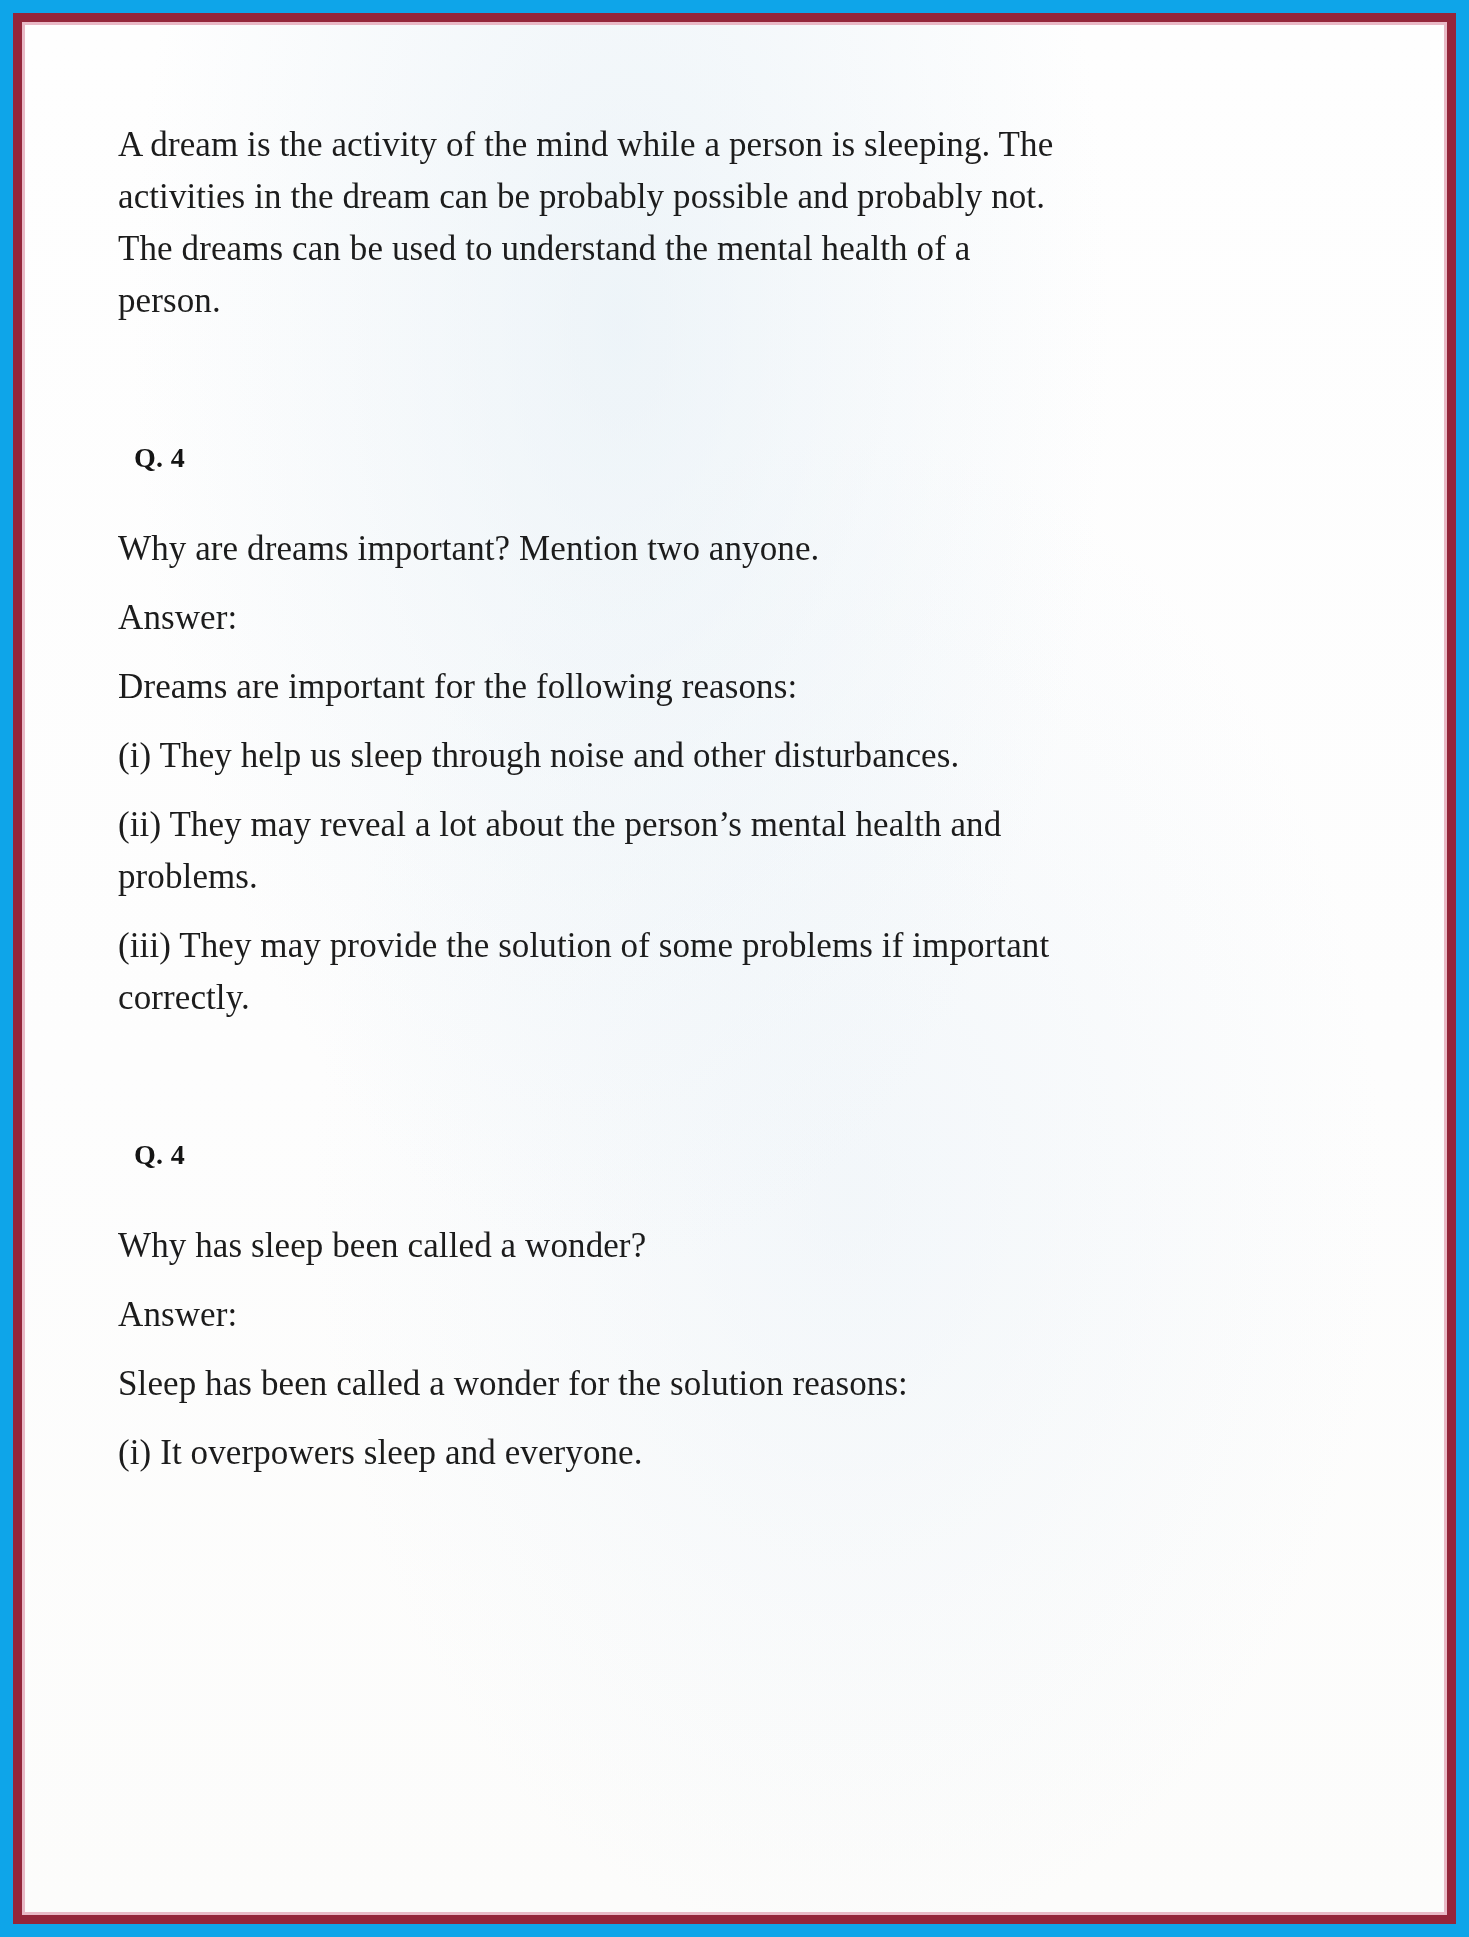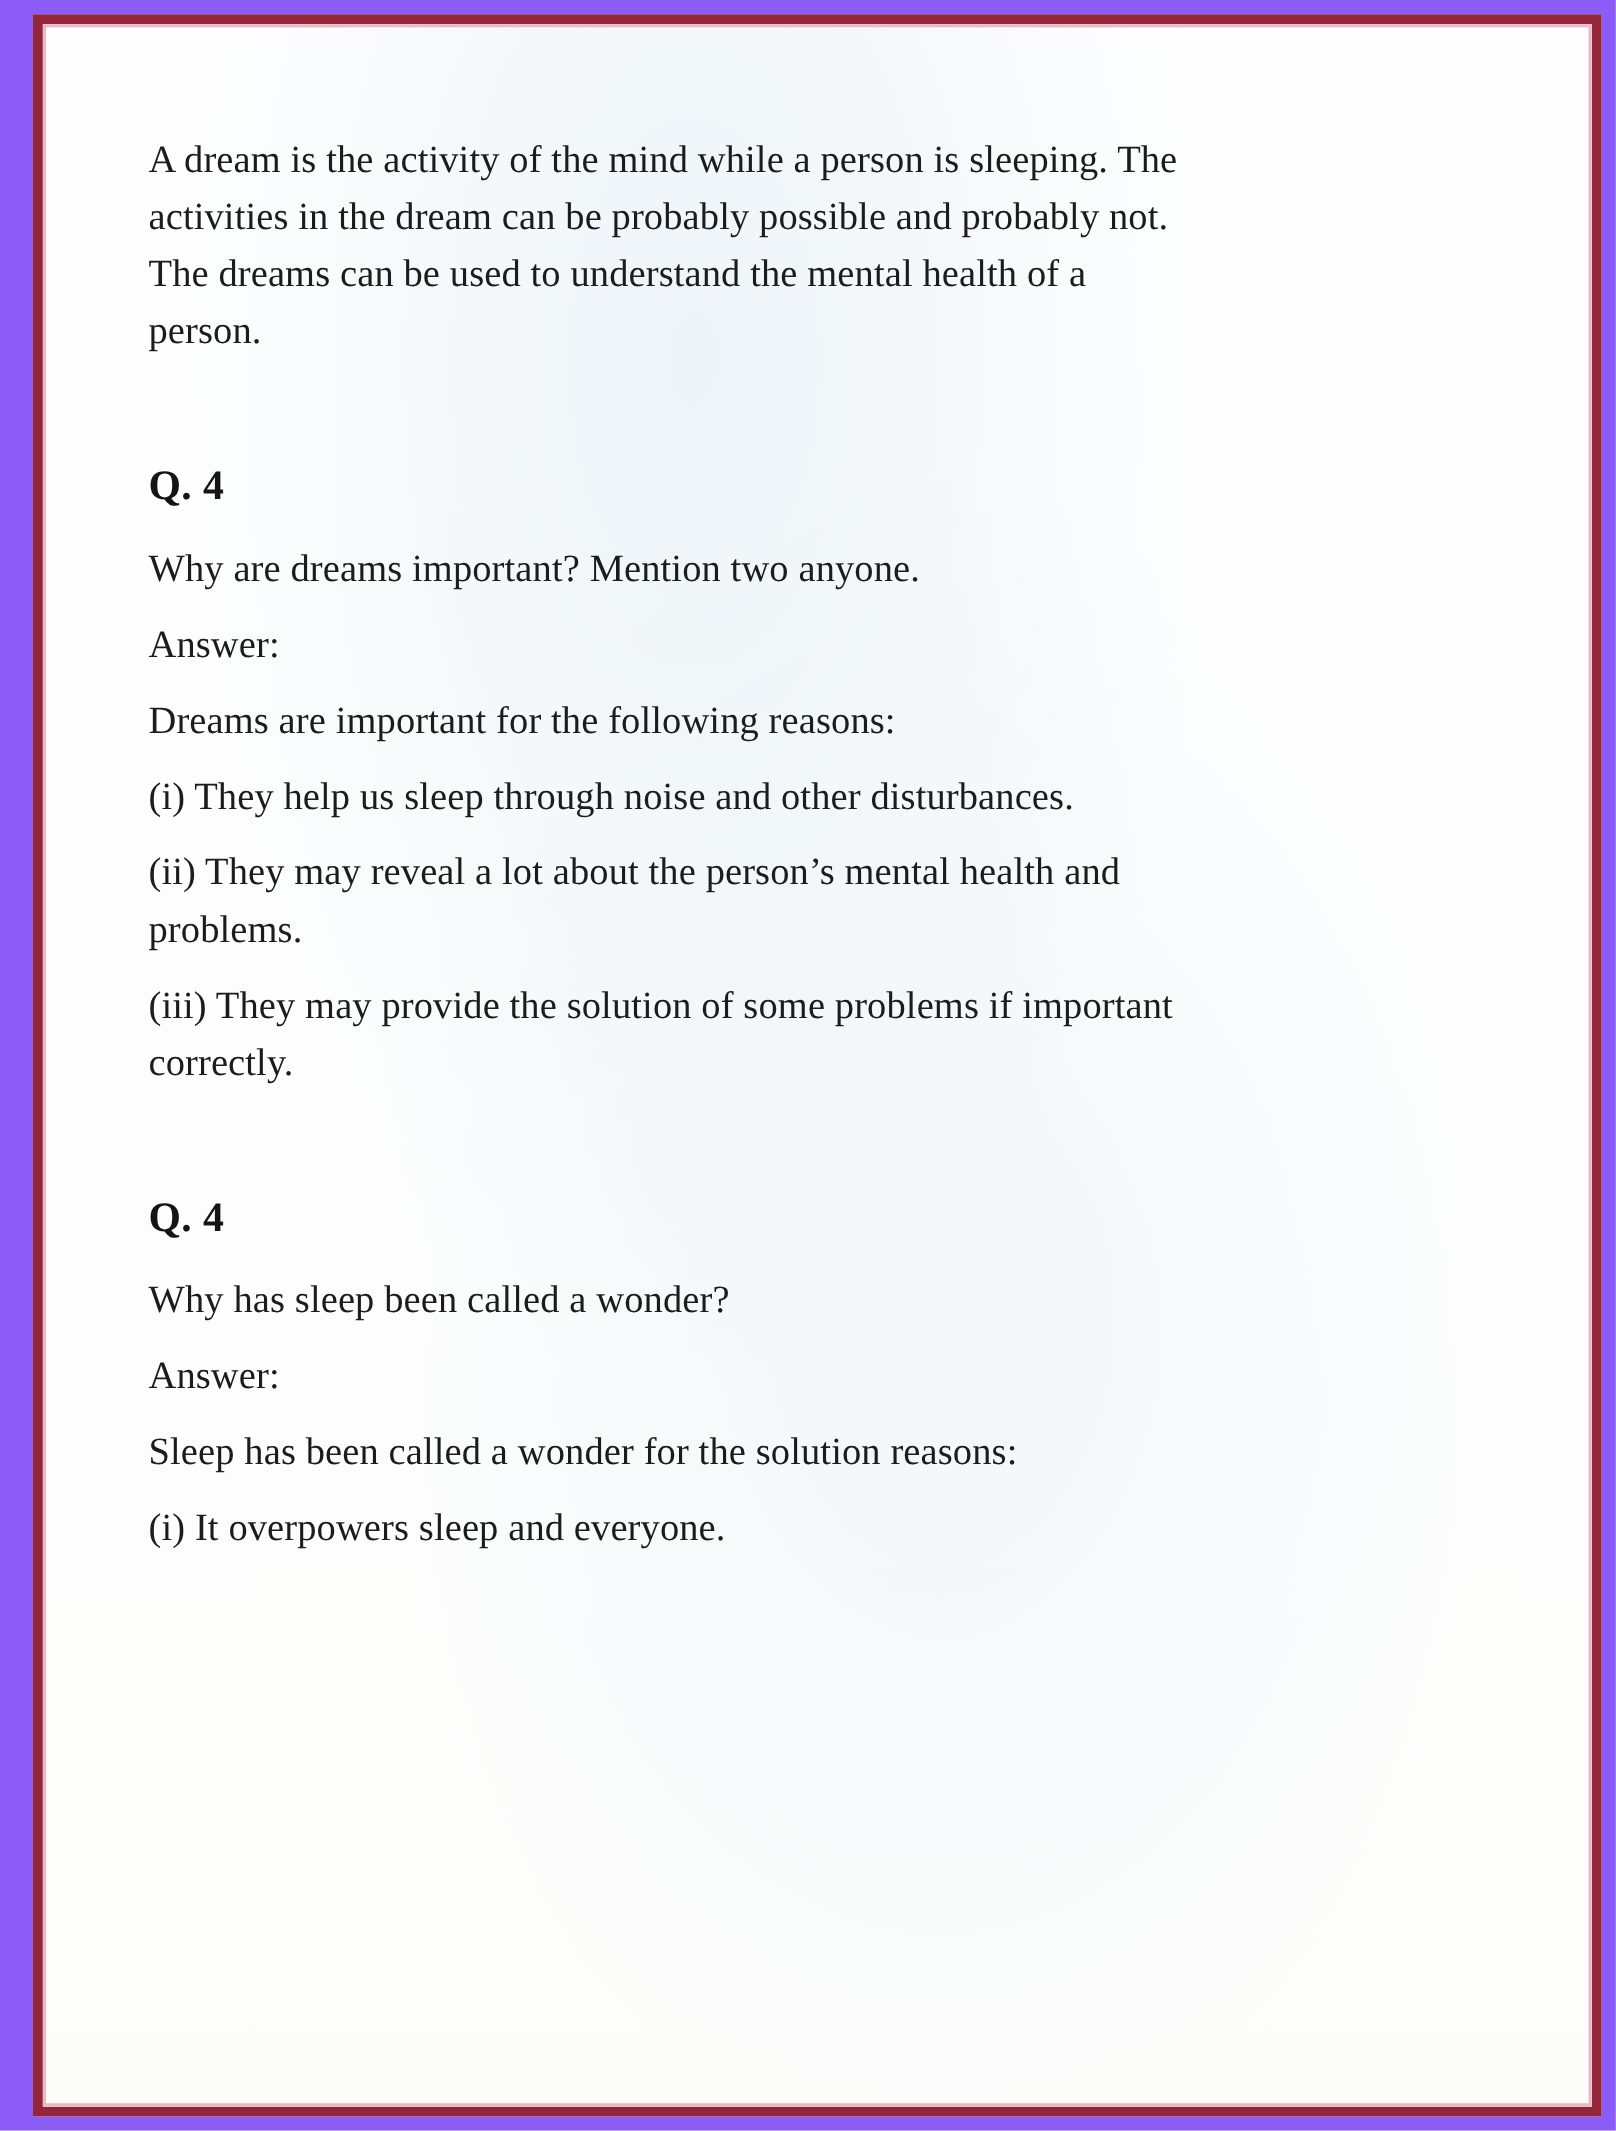--- a/index.html
+++ b/index.html
@@ -14,22 +14,22 @@
     font-family: "Liberation Serif", "DejaVu Serif", serif;
     -webkit-font-smoothing: antialiased;
   }
 
   
   .page-frame {
     position: relative;
     box-sizing: border-box;
     width: 1469px;
     height: 1937px;
-    background: #8b5cf6;
-    padding: 13px 13px 13px 30px;
+    background: #0ea5e9;
+    padding: 13px 13px 13px 13px;
   }
 
   
   .border-outer {
     box-sizing: border-box;
     width: 100%;
     height: 100%;
     border: 9px solid #94263a;
     background: #ffffff;
     position: relative;
@@ -72,22 +72,22 @@
     color: #1c1c1c;
     text-align: left;
   }
 
   
   .gap-xl { height: 92px; }
   .gap-md { height: 26px; }
   .gap-sm { height: 17px; }
 
   h2.qhead {
-    margin: 0;
-    font-size: 38px;
+    margin: 16px;
+    font-size: 28px;
     line-height: 46px;
     font-weight: bold;
     color: #141414;
     letter-spacing: 0.3px;
   }
 </style>
 </head>
 <body>
 
 <div class="page-frame">

